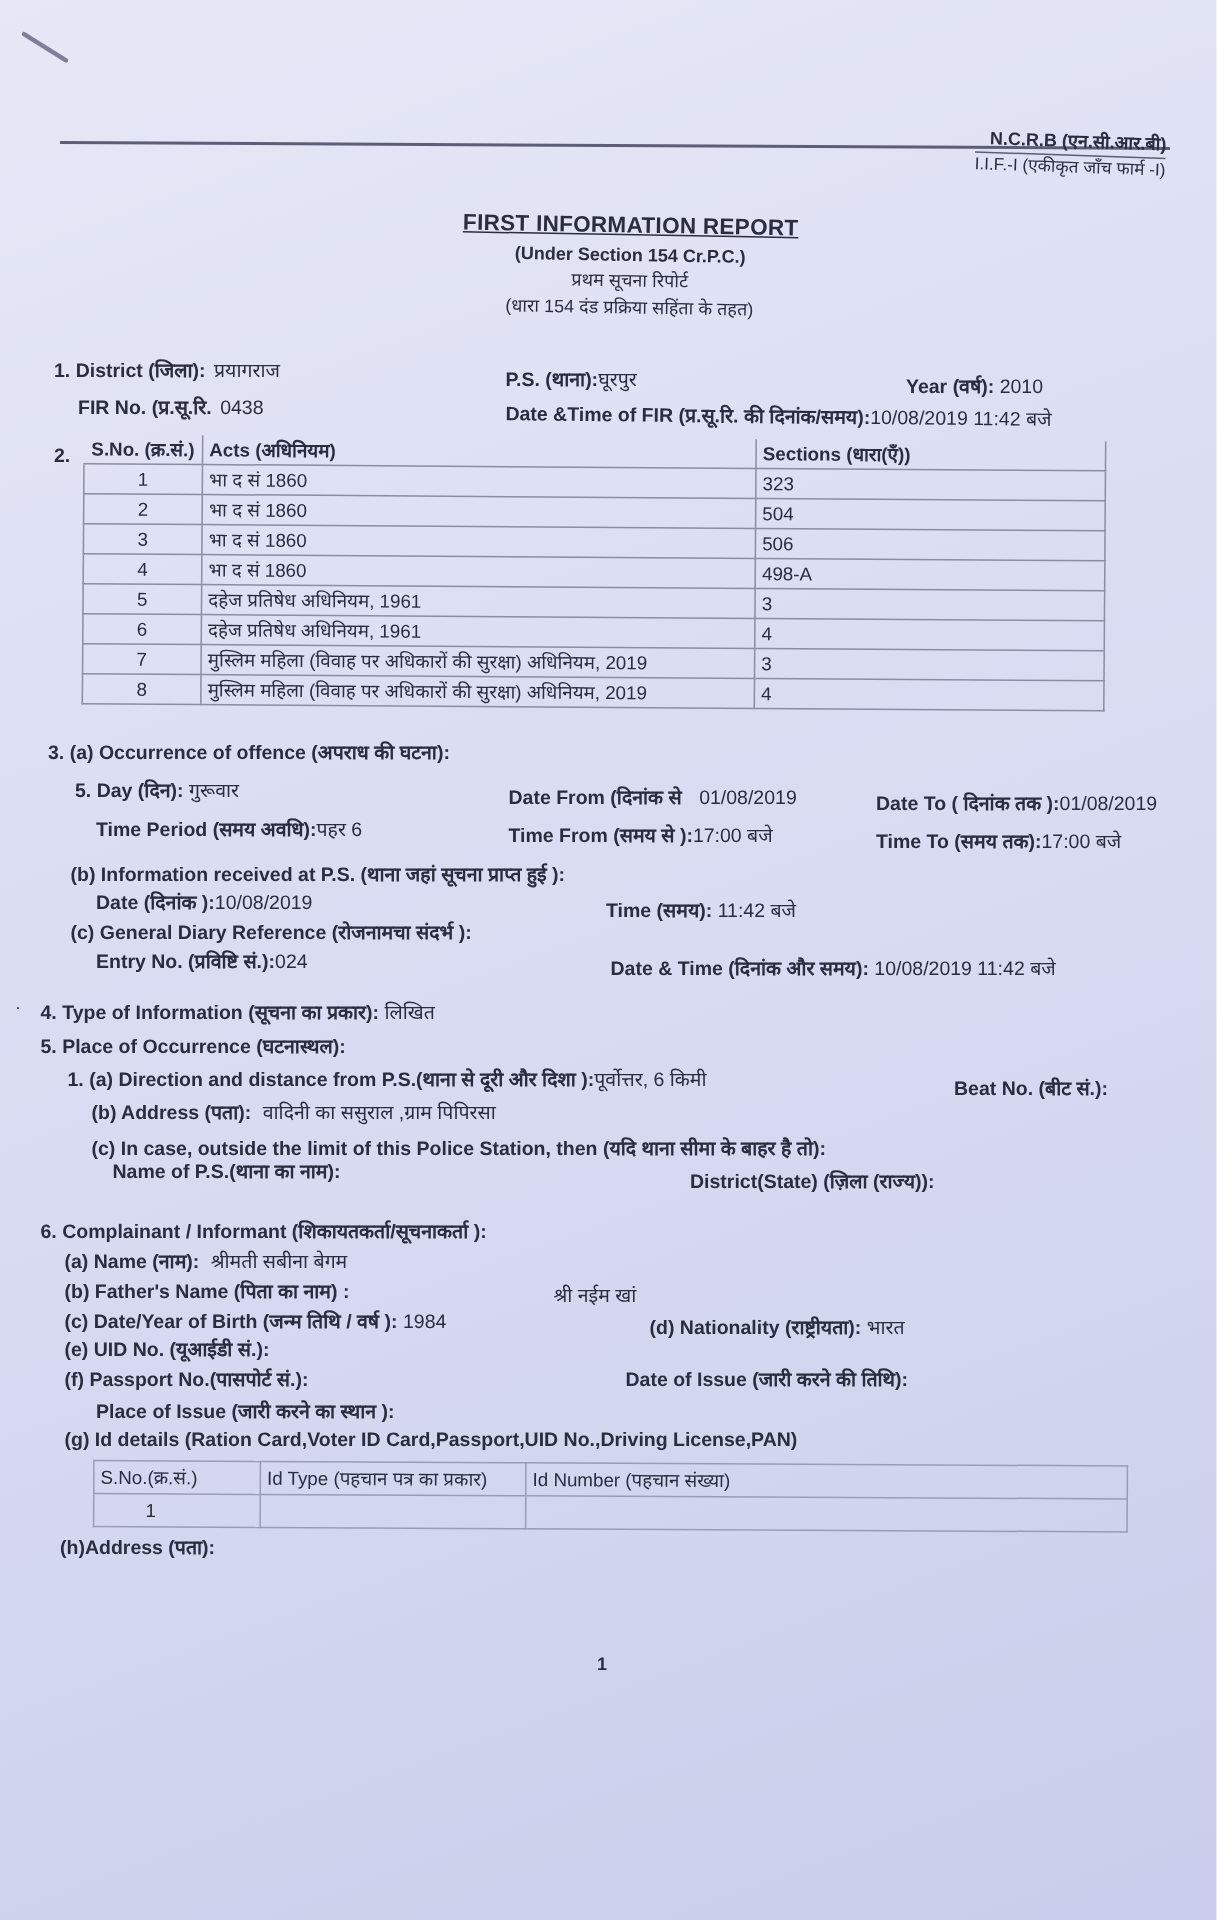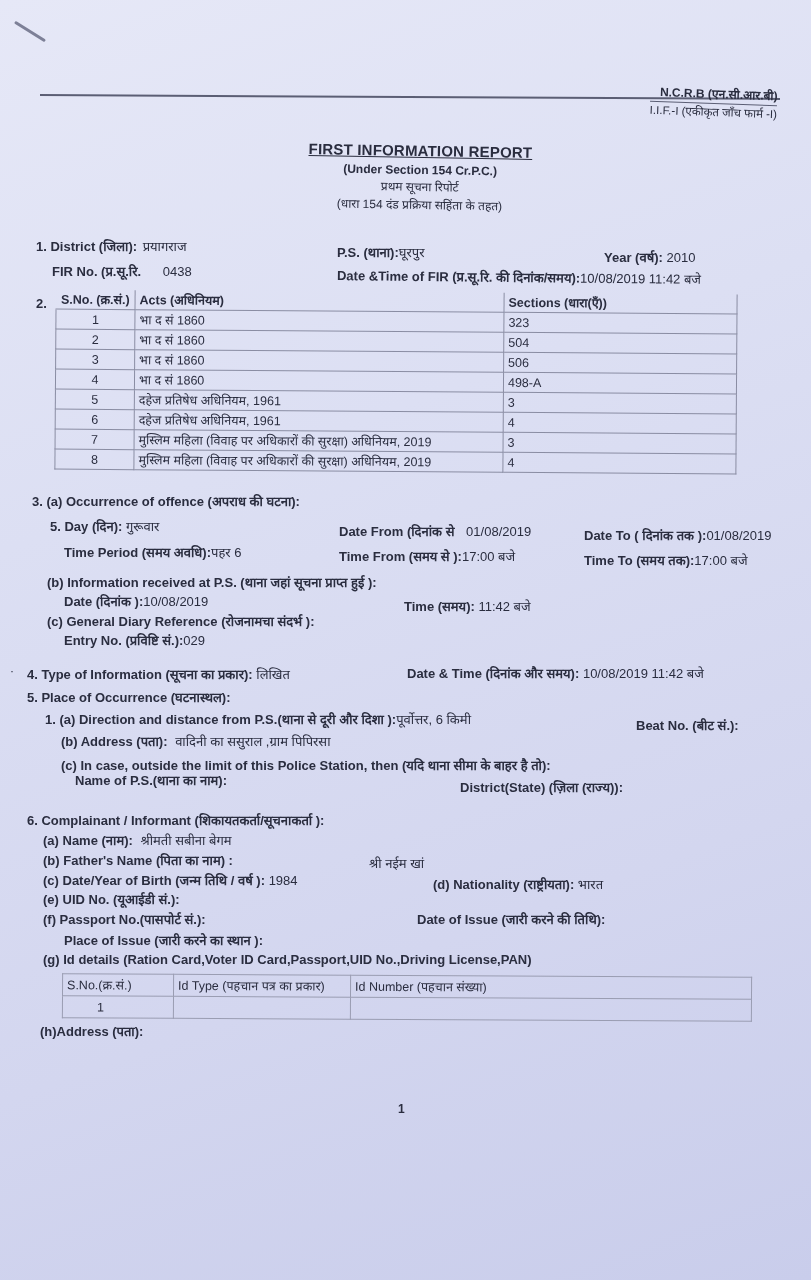--- a/index.html
+++ b/index.html
@@ -70,21 +70,21 @@
 </div>
 <div class="abs f13" style="left:337px; top:243px;">
   <span class="b">P.S. (थाना):</span><span>घूरपुर</span>
 </div>
 <div class="abs f13" style="left:604px; top:248px;">
   <span class="b">Year (वर्ष):</span>
   <span>2010</span>
 </div>
 <div class="abs f13" style="left:52px; top:262px;">
   <span class="b">FIR No. (प्र.सू.रि.</span>
-  <span style="margin-left:18px;">0438</span>
+  <span style="margin-left:2px;">0438</span>
 </div>
 <div class="abs f13" style="left:337px; top:268px; transform:rotate(0.6deg);">
   <span class="b">Date &amp;Time of FIR (प्र.सू.रि. की दिनांक/समय):</span><span>10/08/2019   11:42 बजे</span>
 </div>
 
 <div class="abs f13 b" style="left:36px; top:296px;">2.</div>
 <table class="acts">
   <tbody>
       <tr class="hdr">
     <td class="sn">S.No. (क्र.सं.)</td>
@@ -158,23 +158,23 @@
 <div class="abs f13 b" style="left:47px; top:573px;">(b) Information received at P.S. (थाना  जहां सूचना प्राप्त हुई ):</div>
 <div class="abs f13" style="left:64px; top:592px;">
   <span class="b">Date (दिनांक ):</span><span>10/08/2019</span>
 </div>
 <div class="abs f13" style="left:404px; top:597px;">
   <span class="b">Time (समय):</span>
   <span>11:42 बजे</span>
 </div>
 <div class="abs f13 b" style="left:47px; top:612px;">(c) General Diary Reference (रोजनामचा संदर्भ ):</div>
 <div class="abs f13" style="left:64px; top:631px;">
-  <span class="b">Entry No. (प्रविष्टि सं.):</span><span>029</span>
-</div>
-<div class="abs f13" style="left:407px; top:664px;">
+  <span class="b">Entry No. (प्रविष्टि सं.):</span><span>024</span>
+</div>
+<div class="abs f13" style="left:407px; top:636px;">
   <span class="b">Date &amp; Time (दिनांक और समय):</span>
   <span>10/08/2019   11:42 बजे</span>
 </div>
 
 <div class="abs dot" style="top:664px;">·</div>
 <div class="abs f13" style="left:27px; top:665px;">
   <span class="b">4. Type of Information (सूचना का प्रकार):</span>
   <span>लिखित</span>
 </div>
 

